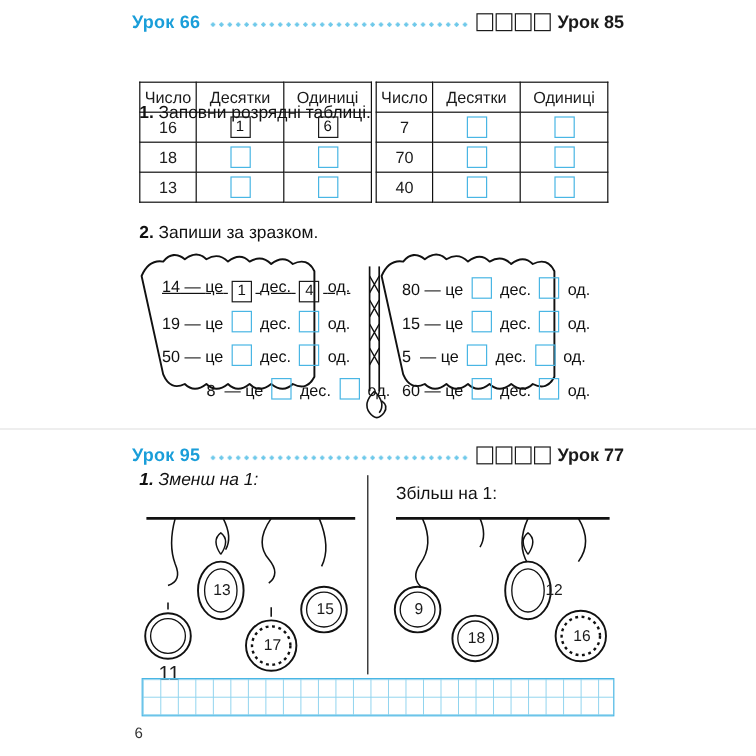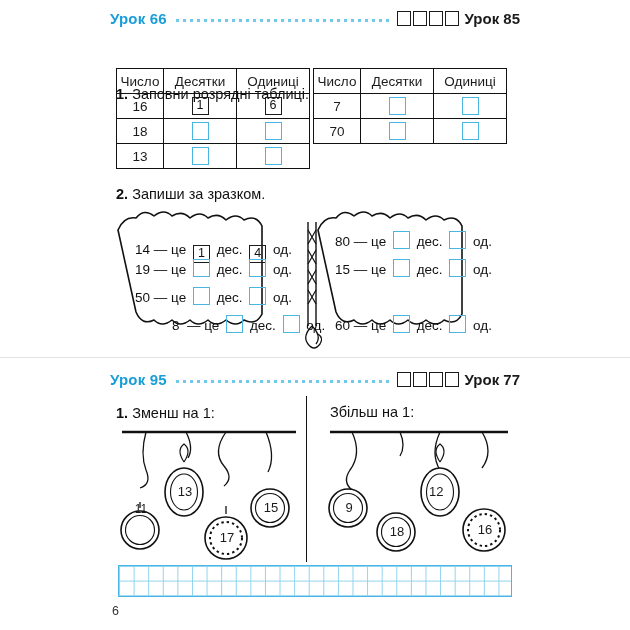--- a/index.html
+++ b/index.html
@@ -150,20 +150,25 @@
     <tr>
       <td>7</td>
       <td><span class="cell-box"></span></td>
       <td><span class="cell-box"></span></td>
     </tr>
     <tr>
       <td>70</td>
       <td><span class="cell-box"></span></td>
       <td><span class="cell-box"></span></td>
     </tr>
+    <tr>
+      <td>40</td>
+      <td><span class="cell-box"></span></td>
+      <td><span class="cell-box"></span></td>
+    </tr>
   </tbody>
     </table>
 
   <div class="task" style="left:116px;top:186px;">
     <b>2.</b>
     <span>Запиши за зразком.</span>
   </div>
 
   <div class="svgwrap">
     <svg width="630" height="630" viewBox="0 0 630 630" style="position:absolute;left:0;top:0;pointer-events:none;">
@@ -175,21 +180,21 @@
                l0 88 q-6 12 -18 6 q-8 8 -18 0 q-10 8 -18 0 q-10 8 -18 0 q-10 8 -18 0 q-10 8 -18 0 q-12 6 -18 -8 z" fill="#ffffff" stroke="#111" stroke-width="1.6" stroke-linejoin="round"></path>
 
       <path d="M308 222 l0 104" stroke="#111" stroke-width="1.4" fill="none"></path>
       <path d="M316 222 l0 104" stroke="#111" stroke-width="1.4" fill="none"></path>
       <path d="M308 230 l8 14 M316 230 l-8 14 M308 250 l8 14 M316 250 l-8 14 M308 270 l8 14 M316 270 l-8 14 M308 290 l8 14 M316 290 l-8 14" stroke="#111" stroke-width="1.2" fill="none"></path>
       <path d="M312 326 q-10 10 -4 18 q6 8 12 0 q4-6 -2 -10" stroke="#111" stroke-width="1.3" fill="none"></path>
       <path d="M312 326 q10 10 4 18" stroke="#111" stroke-width="1.3" fill="none"></path>
     </svg>
   </div>
 
-  <div class="eqline" style="left:135px;top:242px;">
+  <div class="eqline" style="left:135px;top:231px;text-decoration:underline;">
     <span>14</span>
     — <span>це</span>
     <span class="bx ink">1</span>
     <span>дес.</span>
     <span class="bx ink">4</span>
     <span>од.</span>
   </div>
   <div class="eqline" style="left:135px;top:259px;">
     <span>19</span>
     — <span>це</span>
@@ -219,20 +224,28 @@
     <span>80</span>
     — <span>це</span>
     <span class="bx"></span>
     <span>дес.</span>
     <span class="bx"></span>
     <span>од.</span>
   </div>
   <div class="eqline" style="left:335px;top:259px;">
     <span>15</span>
     — <span>це</span>
+    <span class="bx"></span>
+    <span>дес.</span>
+    <span class="bx"></span>
+    <span>од.</span>
+  </div>
+  <div class="eqline" style="left:335px;top:287px;">
+    <span>5</span>
+    &nbsp;— <span>це</span>
     <span class="bx"></span>
     <span>дес.</span>
     <span class="bx"></span>
     <span>од.</span>
   </div>
   <div class="eqline" style="left:335px;top:315px;">
     <span>60</span>
     — <span>це</span>
     <span class="bx"></span>
     <span>дес.</span>
@@ -247,21 +260,21 @@
     <span class="dots"></span>
     <span class="boxes">
       <span></span>
       <span></span>
       <span></span>
       <span></span>
     </span>
     <span class="lesson-title-right">Урок 77</span>
   </div>
 
-  <div class="task" style="left:116px;top:405px;">
+  <div class="task" style="left:116px;top:392px;font-style:italic;">
     <b>1.</b>
     <span>Зменш на 1:</span>
   </div>
   <div class="task" style="left:330px;top:404px;">
     <span>Збільш на 1:</span>
   </div>
 
   <div class="vr" style="left:306px;top:396px;height:166px;background:#111;"></div>
 
   <div class="svgwrap">
@@ -304,27 +317,27 @@
       <path d="M440 462 q-8 -12 0 -18 q8 6 0 18" fill="none" stroke="#111" stroke-width="1.2"></path>
 
       <circle cx="396" cy="532" r="19" fill="#fff" stroke="#111" stroke-width="1.6"></circle>
       <circle cx="396" cy="532" r="14.5" fill="none" stroke="#111" stroke-width="1.1"></circle>
 
       <circle cx="484" cy="530" r="21" fill="#fff" stroke="#111" stroke-width="1.6"></circle>
       <circle cx="484" cy="530" r="16" fill="none" stroke="#111" stroke-width="2" stroke-dasharray="2.4 3"></circle>
     </svg>
   </div>
 
-  <div style="position:absolute;left:129px;top:502px;width:24px;text-align:center;font-size:12px;">11</div>
+  <div style="position:absolute;left:129px;top:552px;width:24px;text-align:center;font-size:17px;">11</div>
   <div style="position:absolute;left:173px;top:484px;width:24px;text-align:center;font-size:13px;">13</div>
   <div style="position:absolute;left:215px;top:530px;width:24px;text-align:center;font-size:13px;">17</div>
   <div style="position:absolute;left:259px;top:500px;width:24px;text-align:center;font-size:13px;">15</div>
 
   <div style="position:absolute;left:337px;top:500px;width:24px;text-align:center;font-size:13px;">9</div>
-  <div style="position:absolute;left:429px;top:484px;width:40px;text-align:left;font-size:13px;">12</div>
+  <div style="position:absolute;left:429px;top:484px;width:40px;text-align:right;font-size:13px;">12</div>
   <div style="position:absolute;left:385px;top:524px;width:24px;text-align:center;font-size:13px;">18</div>
   <div style="position:absolute;left:473px;top:522px;width:24px;text-align:center;font-size:13px;">16</div>
 
   <div class="gridstrip" style="left:118px;top:565px;width:392px;height:30px;"></div>
 
   <div class="pagenum">6</div>
 
 </div>
 
 </body></html>

